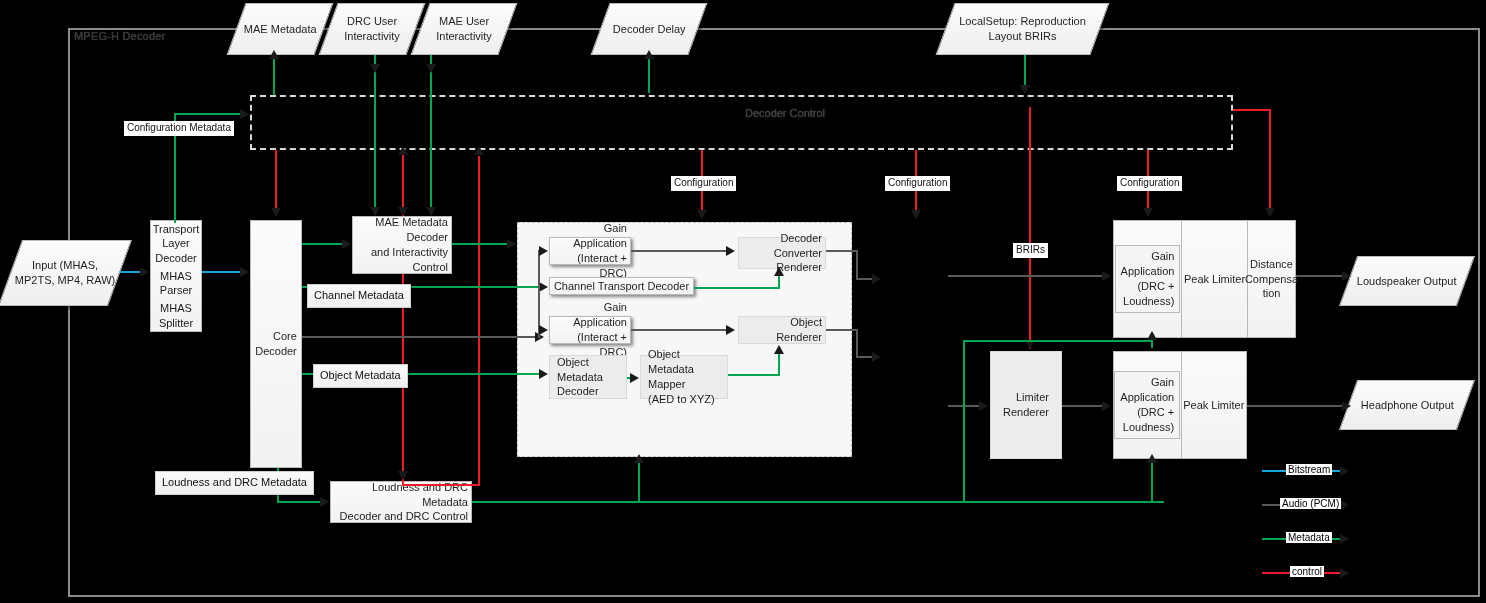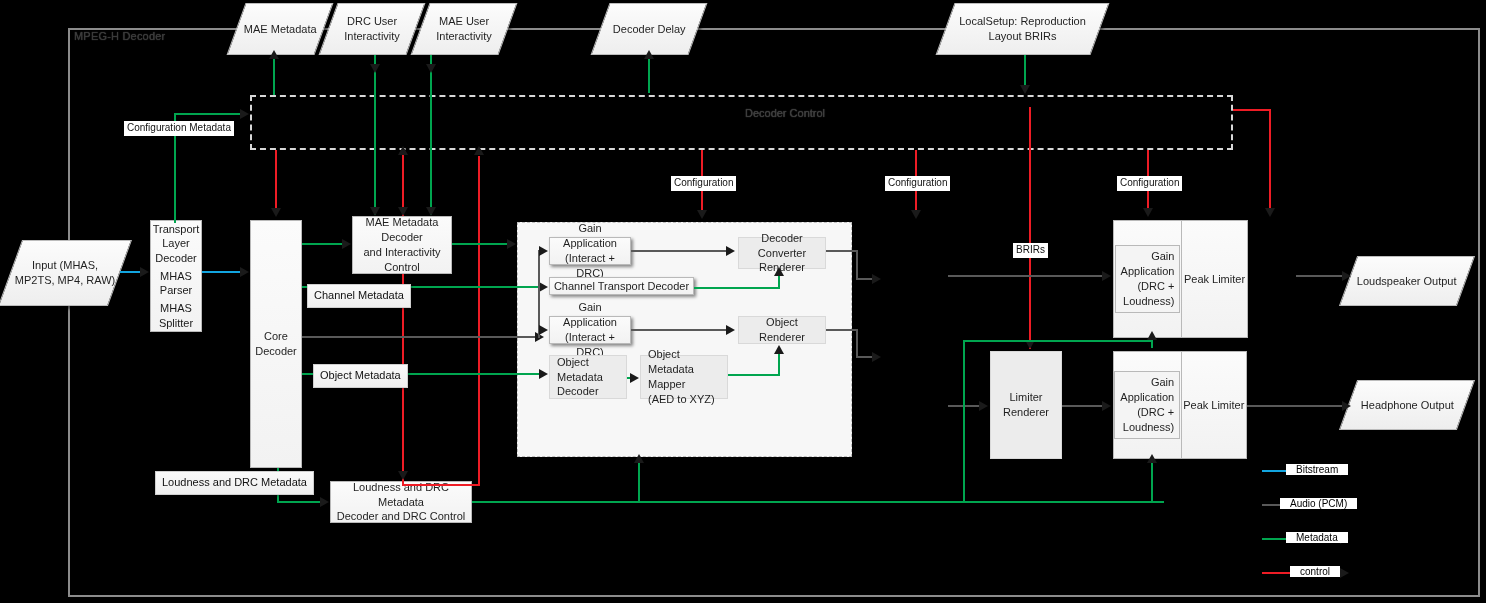--- a/index.html
+++ b/index.html
@@ -27,21 +27,21 @@
   .dashed-label {
     position:absolute; left:705px; top:107px; width:160px; text-align:center;
     font-size:11px; color:#3c3c3c; text-shadow:0 0 1px #666;
   }
 
   
   .box {
     position:absolute; background:linear-gradient(180deg,#fbfbfb,#f2f2f2);
     border:1px solid #b9b9b9; box-shadow:2px 2px 3px rgba(0,0,0,.45);
     display:flex; align-items:center; justify-content:center;
-    text-align:center; font-size:11px; line-height:1.35; color:#1f1f1f;
+    text-align:right; font-size:11px; line-height:1.35; color:#1f1f1f;
     padding:2px 3px;
   }
   .box.flat { background:#ececec; border:1px solid #d9d9d9; box-shadow:none; }
   .box.left { justify-content:flex-start; text-align:left; padding-left:7px; }
   .panel {
     position:absolute; background:#f7f7f7; border:1px dashed #c0c0c0;
     box-shadow:2px 2px 3px rgba(0,0,0,.35);
   }
 
   
@@ -100,21 +100,21 @@
   .ah.d { border-left:5px solid transparent; border-right:5px solid transparent; border-top:9px solid; }
   .ah.u { border-left:5px solid transparent; border-right:5px solid transparent; border-bottom:9px solid; }
   .a-bit  { border-left-color:#12a5e0; border-right-color:#12a5e0; border-top-color:#12a5e0; border-bottom-color:#12a5e0; }
   .a-aud  { border-left-color:#595959; border-right-color:#595959; border-top-color:#595959; border-bottom-color:#595959; }
   .a-meta { border-left-color:#00a54f; border-right-color:#00a54f; border-top-color:#00a54f; border-bottom-color:#00a54f; }
   .a-ctl  { border-left-color:#ee1c25; border-right-color:#ee1c25; border-top-color:#ee1c25; border-bottom-color:#ee1c25; }
 
   
   .legend-chip {
     position:absolute; background:#fff; color:#000; font-size:10px;
-    padding:0 10px; white-space:nowrap;
+    padding:0 2px; white-space:nowrap;
   }
 </style>
 </head>
 <body>
 
 <div id="stage">
 
   <div class="frame"></div>
   <div class="frame-title">MPEG-H Decoder</div>
 
@@ -257,20 +257,27 @@
       <div class="inner-box">
         <span>Gain</span><br>
         <span>Application</span><br>
         <span>(DRC +</span><br>
         <span>Loudness)</span>
       </div>
     </div>
     <div class="cell" style="width:67px;">
       <span>Peak Limiter</span>
     </div>
+    <div class="cell" style="width:49px;">
+      <div>
+        <span>Distance</span><br>
+        <span>Compensa</span><br>
+        <span>tion</span>
+      </div>
+    </div>
   </div>
 
   <div class="chain" style="left:1113px;top:351px;width:134px;height:108px;">
     <div class="cell" style="width:69px;">
       <div class="inner-box">
         <span>Gain</span><br>
         <span>Application</span><br>
         <span>(DRC +</span><br>
         <span>Loudness)</span>
       </div>

